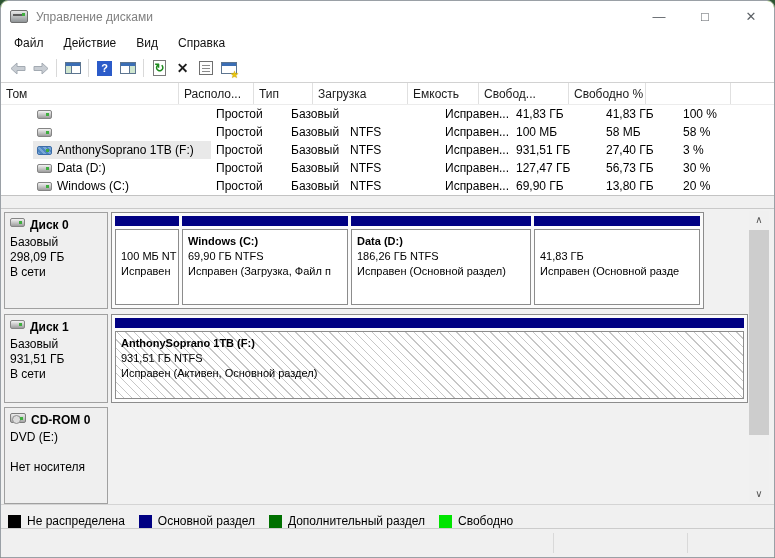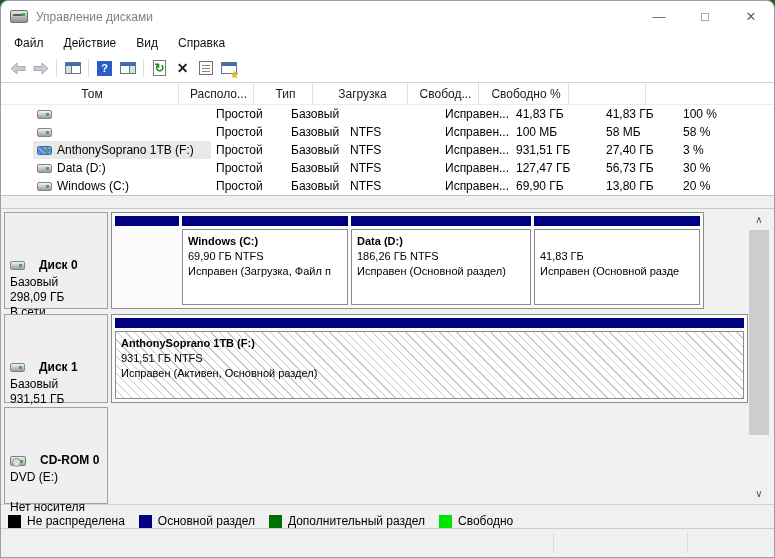--- a/index.html
+++ b/index.html
@@ -43,41 +43,41 @@
   .x-glyph { color:#1c1c1c; font-size:14px; font-weight:bold; }
   .prop-sheet { width:14px; height:14px; border:1px solid #6f6f6f; background:#fdfdfd; position:relative; }
   .prop-sheet::before { content:""; position:absolute; left:2px; top:3px; right:2px; height:1px;
                         background:#8a8a8a; box-shadow:0 3px 0 #8a8a8a, 0 6px 0 #8a8a8a; }
   .sparkle { position:absolute; right:1px; bottom:0; color:#e9c410; font-size:10px; line-height:1;
              text-shadow:0 0 1px #9b7e00; }
 
   
   .vol-table { background:#fff; }
   .thead, .vrow { display:grid; grid-template-columns:178px 75px 59px 95px 71px 90px 77px 85px 1fr; }
-  .thead { height:22px; border-bottom:1px solid #ececec;text-align:center; }
+  .thead { height:22px; border-bottom:1px solid #ececec; }
   .th { font-size:12px; color:#1a1a1a; padding:4px 0 0 5px; border-right:1px solid #e0e0e0;
         white-space:nowrap; overflow:hidden; }
   .vrow { height:18px; align-items:center; font-size:12px; color:#000;padding-left:32px; }
   .cell { padding-left:5px; white-space:nowrap; overflow:hidden; }
   .name-cell { display:flex; align-items:center; gap:5px; height:100%; padding-left:4px; }
   .name-cell.selected { background:#e9e9e9; }
   .drive { width:15px; height:9px; flex:0 0 15px; border-radius:2px; border:1px solid #858585;
            background:linear-gradient(#f3f3f3,#9d9d9d); position:relative; }
   .drive::after { content:""; position:absolute; right:2px; top:2px; width:3px; height:3px; background:#3fae3f; }
   .drive.blue { background:repeating-linear-gradient(45deg,#79a7d8 0 2px,#4f86c2 2px 4px); border-color:#3c6da8; }
 
   
   .splitter { height:14px; background:#f0f0f0; border-top:1px solid #c3c3c3; border-bottom:1px solid #c9c9c9; }
 
   
   .gpane { position:relative; height:295px; background:#f1f1f1; }
   .disk-row { position:absolute; left:0; right:0; }
   .info-panel { position:absolute; left:3px; top:0; bottom:0; width:104px; background:#efefef;
                 border:1px solid #a0a0a0; padding:5px 4px 0 5px; font-size:12px; line-height:15px; color:#000; }
-  .info-title { display:flex; align-items:center; gap:14px; font-weight:bold; margin-bottom:2px;margin-top:40px; }
+  .info-title { display:flex; gap:5px; font-weight:bold; margin-bottom:2px; }
   .info-line { min-height:15px; white-space:nowrap; overflow:hidden; }
   .cd-icon { width:16px; height:10px; flex:0 0 16px; border:1px solid #7d7d7d; border-radius:2px;
              background:linear-gradient(#ececec,#a8a8a8); position:relative; }
   .cd-icon::before { content:""; position:absolute; left:1px; top:1px; width:7px; height:7px; border-radius:50%;
                      background:#dcdcdc; border:1px solid #8e8e8e; }
   .cd-icon::after { content:""; position:absolute; right:2px; top:3px; width:3px; height:3px; background:#3fae3f; }
   .strip { position:absolute; left:110px; top:0; bottom:0; border:1px solid #8c8c8c; background:#fbfbfb;
            padding:3px; display:flex; gap:3px; }
   .part { display:flex; flex-direction:column; }
   .pband { height:10px; margin-bottom:3px; }
@@ -164,20 +164,21 @@
         <span class="sparkle">★</span>
       </span>
   </div>
 
   <div class="vol-table">
     <div class="thead">
       <span class="th">Том</span>
       <span class="th">Располо...</span>
       <span class="th">Тип</span>
       <span class="th">Загрузка</span>
+      <span class="th">Емкость</span>
       <span class="th">Свобод...</span>
       <span class="th">Свободно %</span>
       <span class="th"></span>
     </div>
 
     <div class="vrow">
       <span class="name-cell">
           <span class="drive"></span>
           <span></span>
         </span>
@@ -262,20 +263,25 @@
             <span class="drive"></span>
             <span>Диск 0</span>
           </div>
         <div class="info-line">Базовый</div>
         <div class="info-line">298,09 ГБ</div>
         <div class="info-line">В сети</div>
       </div>
       <div class="strip" style="width:593px;">
         <div class="part" style="width:64px;">
           <div class="pband" style="background-color: rgb(0, 0, 130);"></div>
+          <div class="pbox">
+            <div class="pname"></div>
+            <div>100 МБ NT</div>
+            <div>Исправен</div>
+          </div>
         </div>
         <div class="part" style="width:166px;">
           <div class="pband" style="background-color: rgb(0, 0, 130);"></div>
           <div class="pbox">
             <div class="pname">Windows (C:)</div>
             <div>69,90 ГБ NTFS</div>
             <div>Исправен (Загрузка, Файл п</div>
           </div>
         </div>
         <div class="part" style="width:180px;">

